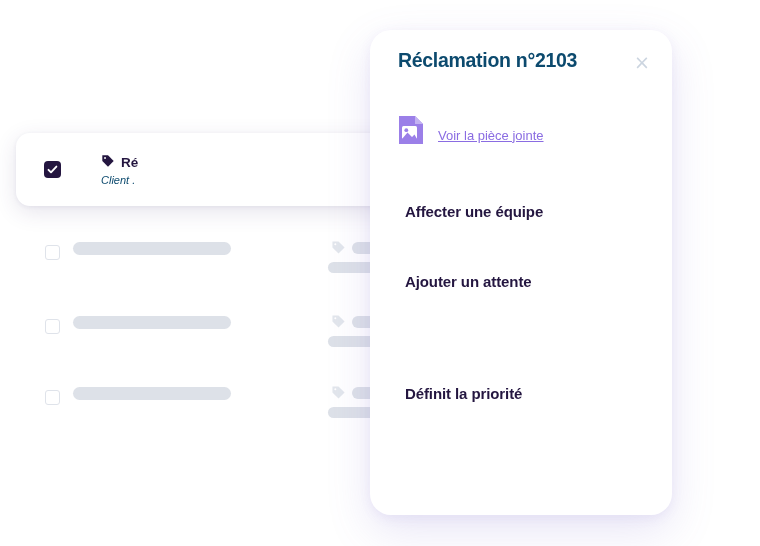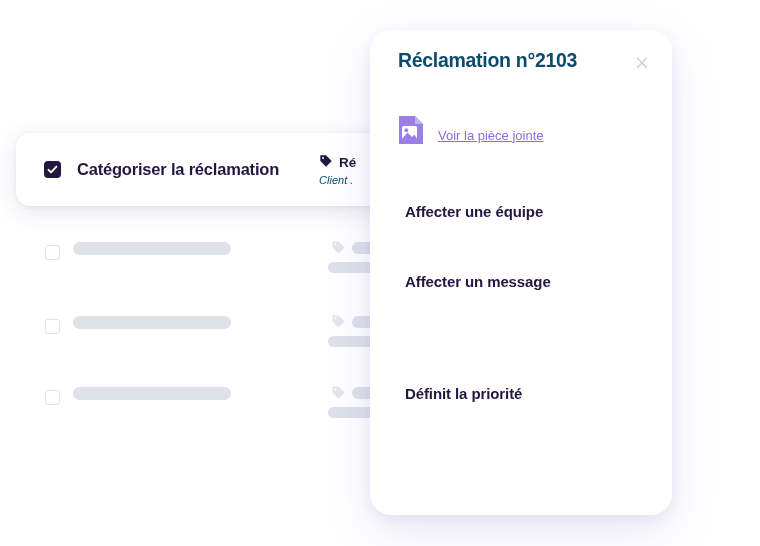--- a/index.html
+++ b/index.html
@@ -253,21 +253,20 @@
     <div class="skel-bar-tagtext"></div>
     <div class="skel-bar-sub"></div>
   </div>
 
   <div class="highlight-card">
     <div class="hl-check">
       <svg width="13" height="13" viewBox="0 0 13 13">
         <path d="M2.5 6.8 L5 9.3 L10.4 3.6" stroke="#ffffff" stroke-width="1.9" fill="none" stroke-linecap="round" stroke-linejoin="round"></path>
       </svg>
     </div>
-    <div class="hl-label">Catégoriser la réclamation</div>
     <div class="hl-right">
       <div class="hl-tagrow">
         <span>
           <svg width="14" height="14" viewBox="0 0 16 16">
             <path d="M1.5 1.5 L8 1.5 L14.5 8 L8 14.5 L1.5 8 Z" fill="#241640"></path>
             <circle cx="4.6" cy="4.6" r="1.1" fill="#ffffff"></circle>
           </svg>
         </span>
         <span>Ré</span>
       </div>
@@ -292,17 +291,17 @@
         <rect x="4" y="11" width="15" height="13" rx="1.5" fill="#ffffff"></rect>
         <circle cx="8.3" cy="15.2" r="1.9" fill="#9b7fe8"></circle>
         <path d="M4 24 L9.5 17.5 L14 22 L16.5 19.5 L19 24 Z" fill="#9b7fe8"></path>
       </svg>
     </span>
     <span class="attach-link">Voir la pièce jointe</span>
   </div>
 
   <div class="field-label lbl-team">Affecter une équipe</div>
 
-  <div class="field-label lbl-msg">Affecter un message</div>
+  <div class="field-label lbl-msg">Ajouter un attente</div>
 
   <div class="field-label lbl-prio">Définit la priorité</div>
 
 </div>
 
 </body></html>

